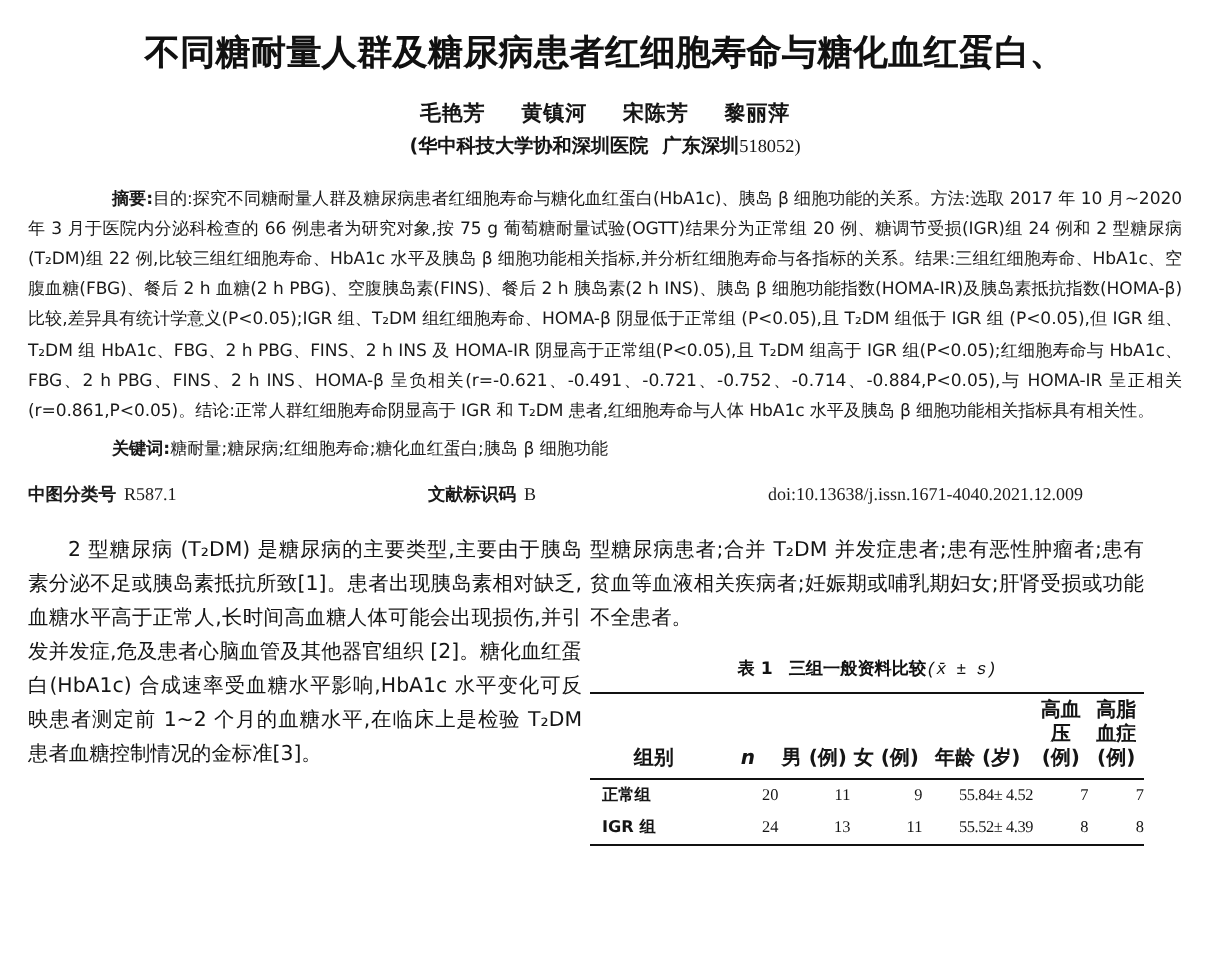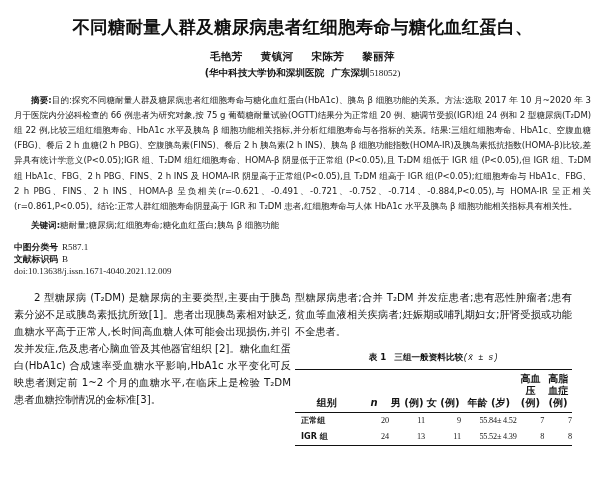--- a/index.html
+++ b/index.html
@@ -68,38 +68,37 @@
     font-size: 8.55px;
     line-height: 1.78;
     text-align: justify;
     text-justify: inter-ideograph;
     color: #1a1a1a;
     font-family: "DejaVu Sans", "Liberation Sans", sans-serif;
     letter-spacing: -0.05px;
   }
   .abstract-block p { margin: 0; }
   .abs-indent { display: inline-block; width: 17px; }
-  .lbl { font-weight: 700; }
+  .lbl { font-weight: 700; margin-left: 25px; }
 
   .keywords {
     margin: 4px 14px 0 14px;
     font-size: 8.55px;
     line-height: 1.78;
     font-family: "DejaVu Sans", "Liberation Sans", sans-serif;
     color: #1a1a1a;
   }
   .kw-indent { display: inline-block; width: 17px; }
 
   .meta-row {
     margin: 9px 14px 0 14px;
     display: flex;
     font-size: 8.8px;
     font-family: "DejaVu Sans", "Liberation Sans", sans-serif;
     color: #1a1a1a;
-    flex-direction: column;
   }
   .meta-clc { width: 200px; font-weight: 700; }
   .meta-doc { width: 170px; font-weight: 700; }
   .meta-doi {
     flex: 1;
     text-align: left;
     font-family: "Liberation Serif", serif;
     font-weight: 400;
     font-size: 9px;
   }

